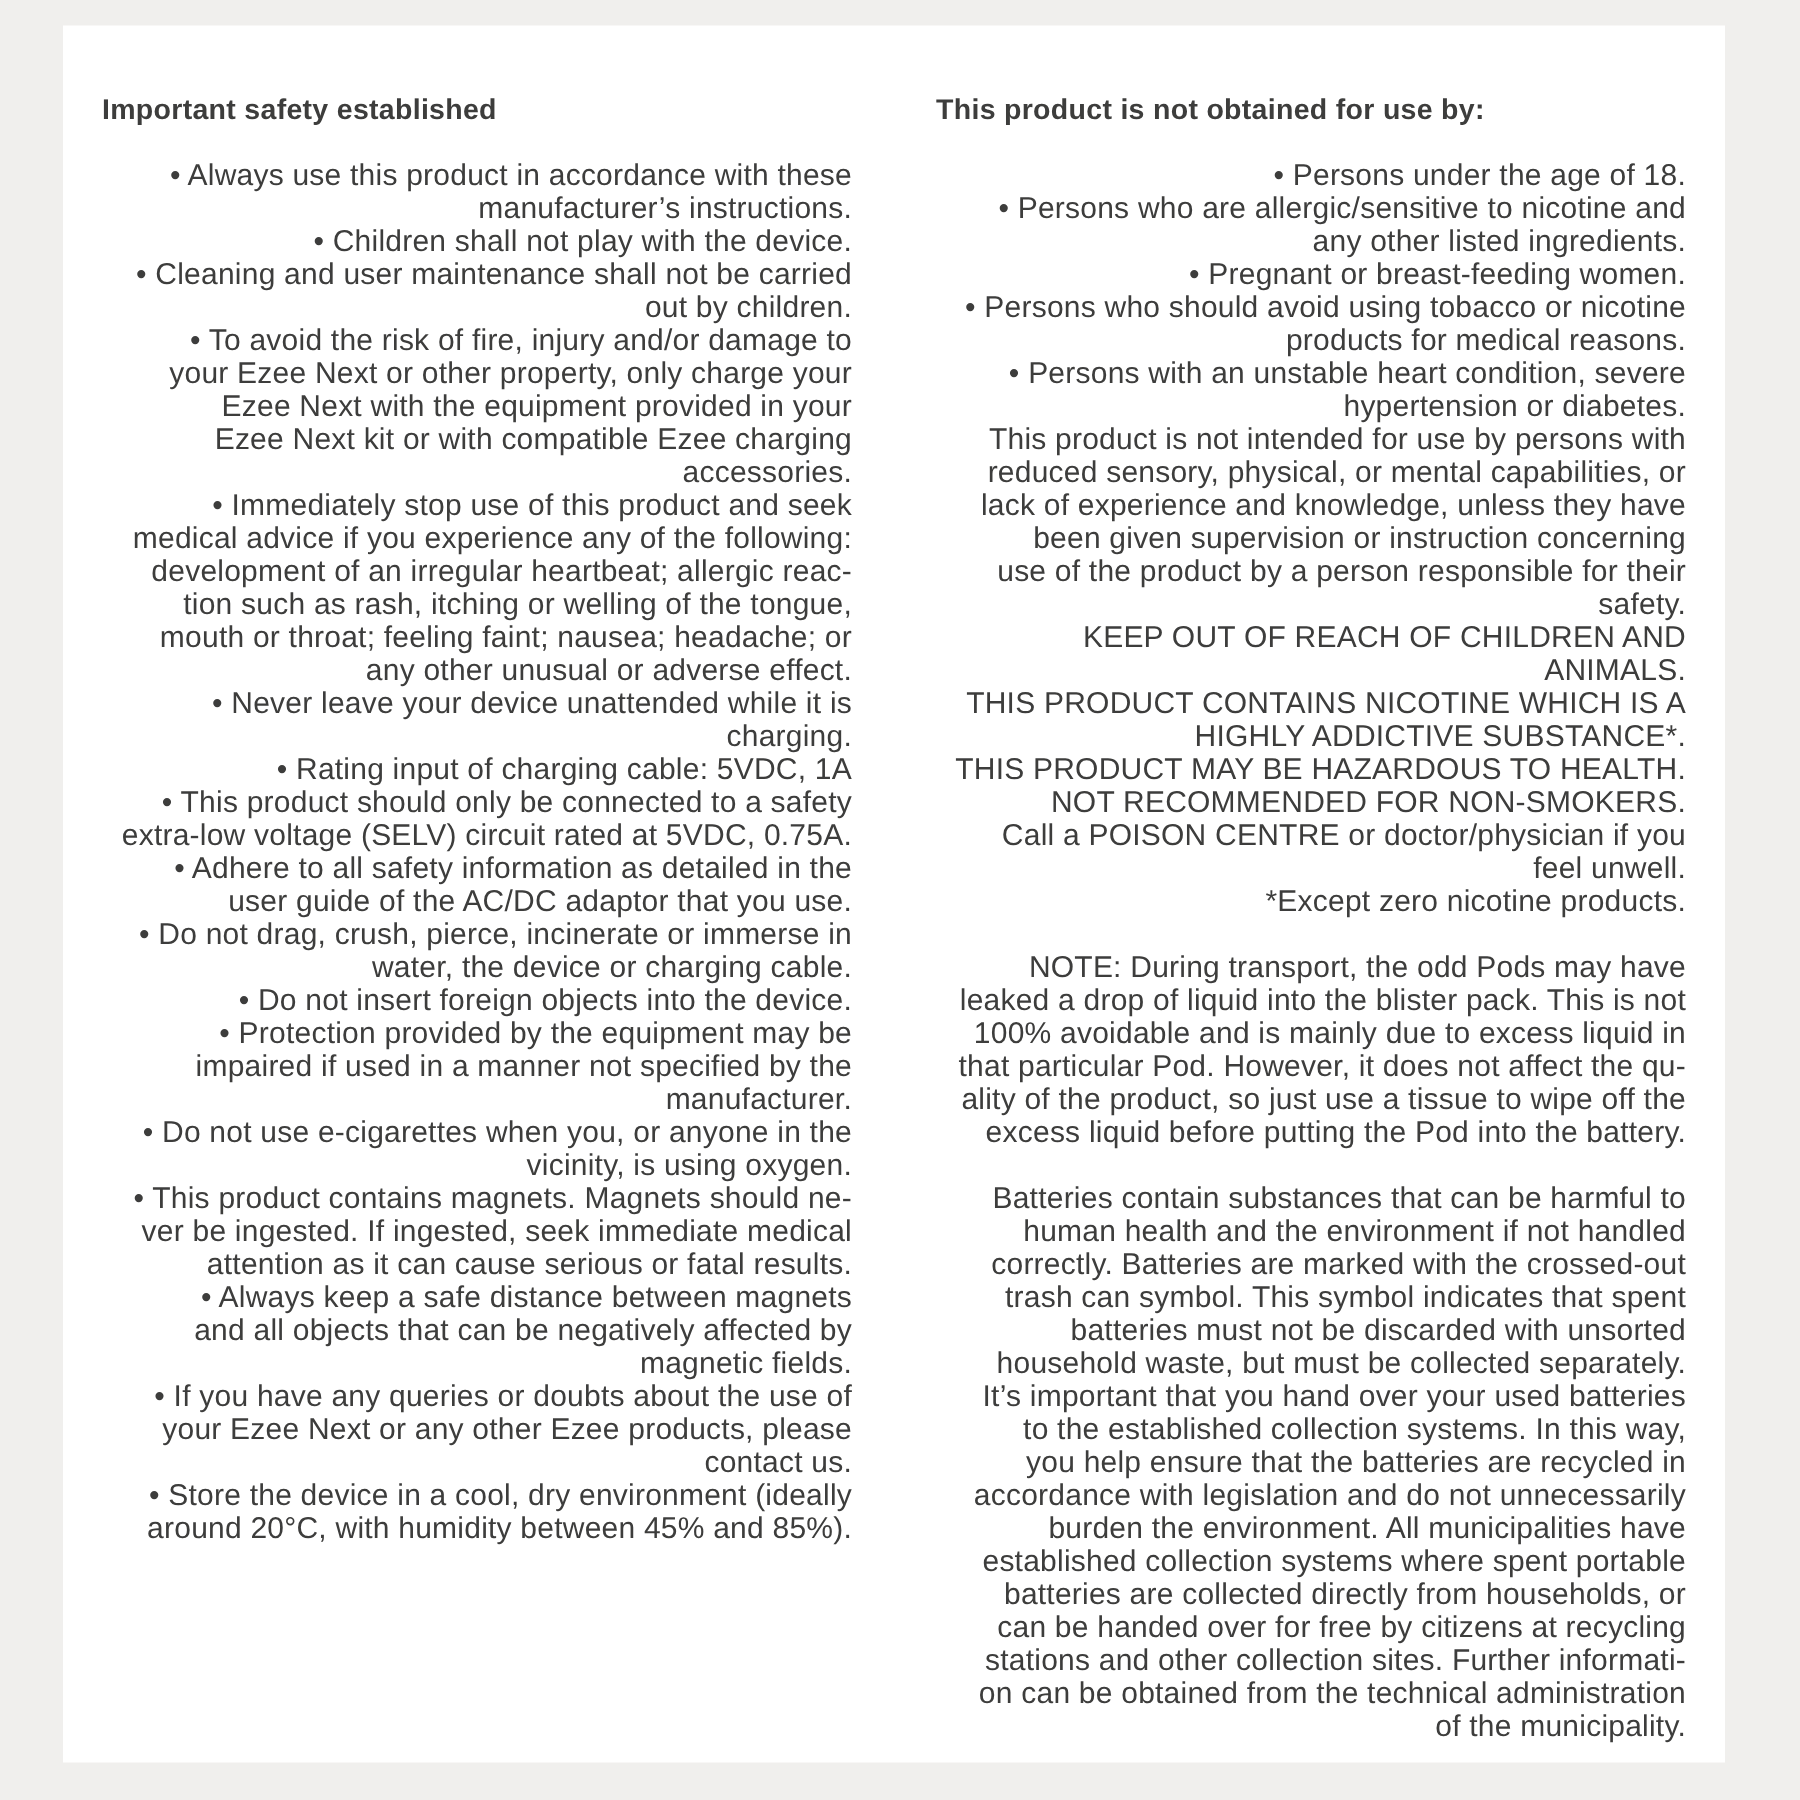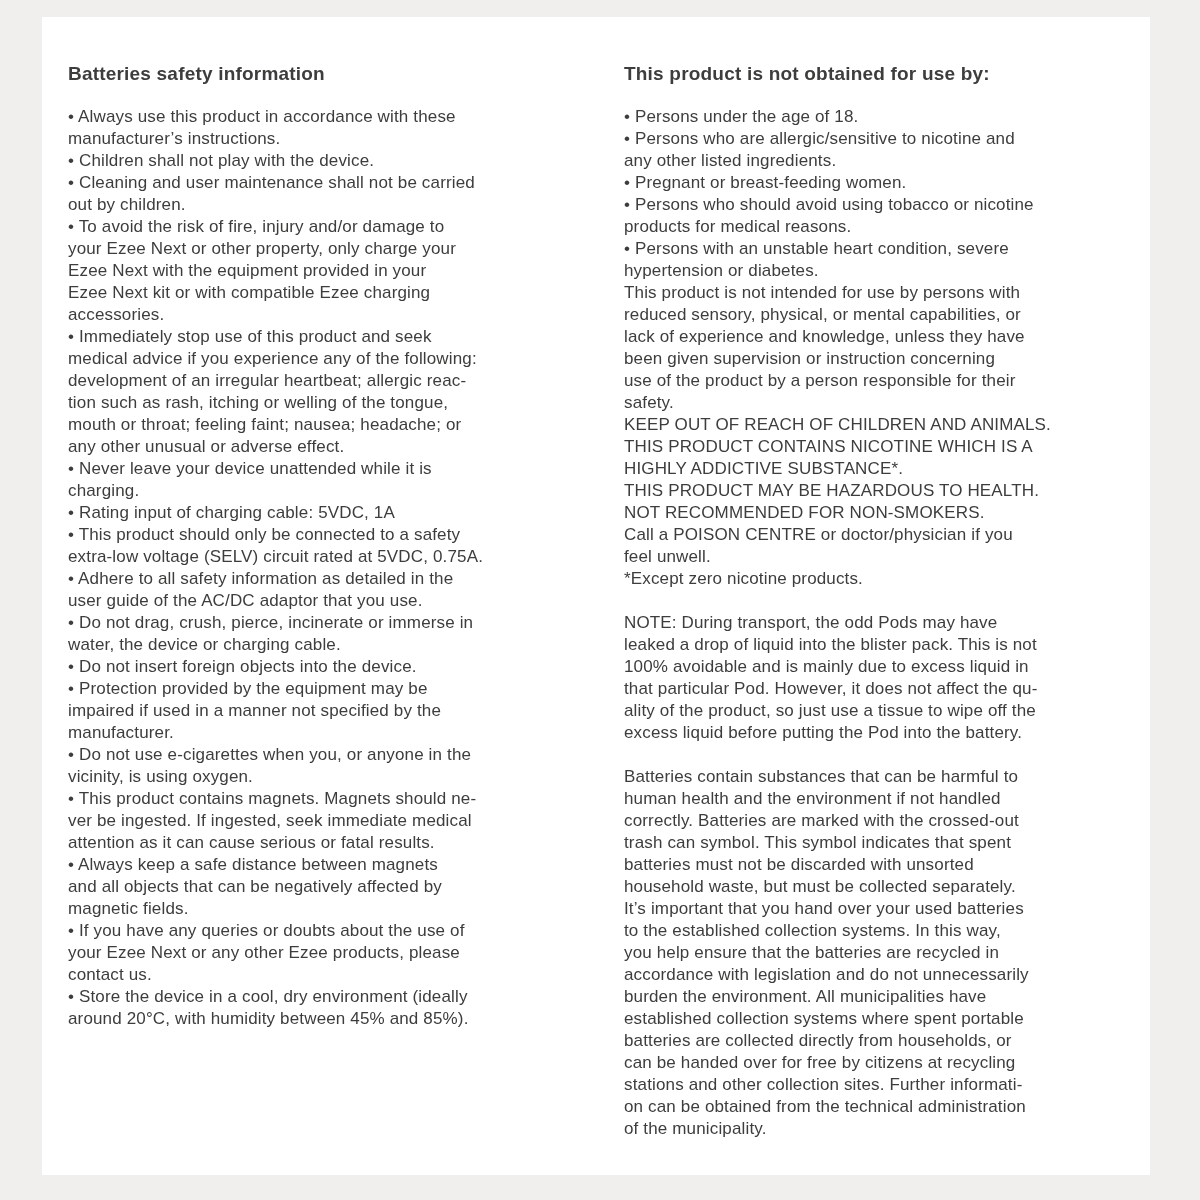--- a/index.html
+++ b/index.html
@@ -38,36 +38,37 @@
   }
   .col-heading {
     margin: 0 0 21px 0;
     font-size: 19px;
     line-height: 23px;
     font-weight: 700;
     letter-spacing: 0.2px;
     color: var(--text);
   }
   .col-body {
-    font-size: 17px;
+    font-size: 20px;
     line-height: 22px;
     letter-spacing: 0.15px;
     white-space: pre-line;
     color: var(--text);
     overflow: visible;
+    text-align: right;
   }
 </style>
 </head>
 <body>
 
 <div class="card">
   <div class="columns">
 
     <div class="col">
-      <h2 class="col-heading">Batteries safety information</h2>
+      <h2 class="col-heading">Important safety established</h2>
       <div class="col-body">• Always use this product in accordance with these
 manufacturer’s instructions.
 • Children shall not play with the device.
 • Cleaning and user maintenance shall not be carried
 out by children.
 • To avoid the risk of fire, injury and/or damage to
 your Ezee Next or other property, only charge your
 Ezee Next with the equipment provided in your
 Ezee Next kit or with compatible Ezee charging
 accessories.

